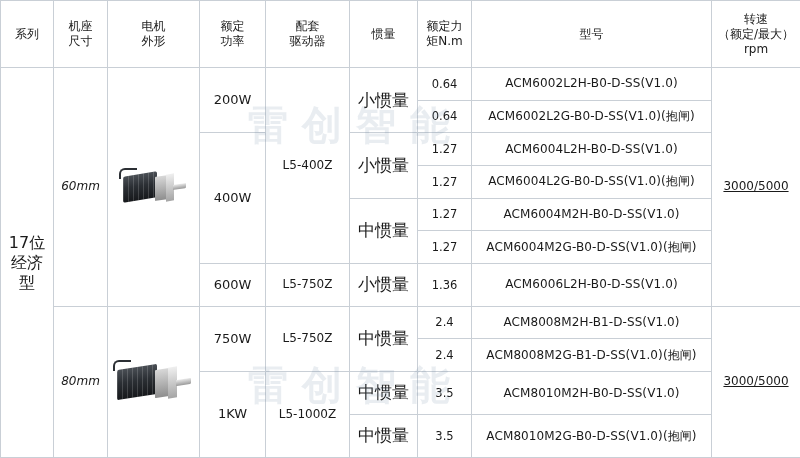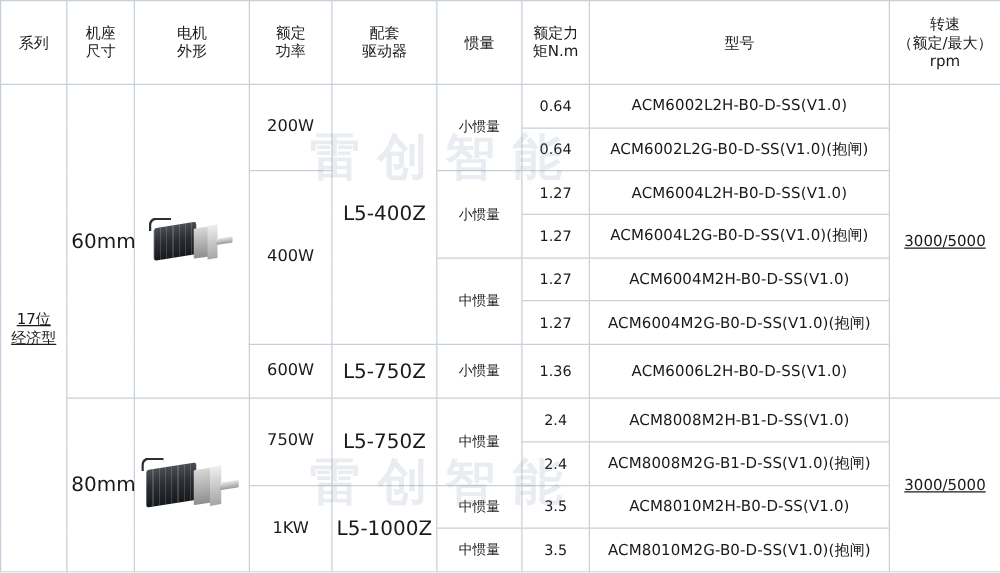--- a/index.html
+++ b/index.html
@@ -37,34 +37,34 @@
   thead th {
     background: #eef1f5;
     font-weight: normal;
     font-size: 12px;
     color: #1a1a1a;
     height: 62px;
   }
   .hdr-line { display: block; }
   td.series {
     background: #eef1f5;
-    font-size: 12px;
-    text-decoration: underline;
+    font-size: 16px;
   }
   td.size {
-    font-size: 16px;
+    font-size: 12px;
+    font-style: italic;
   }
   td.power {
     font-size: 13px;
   }
   td.driver {
-    font-size: 16px;
+    font-size: 12px;
   }
   td.inertia {
-    font-size: 11px;
+    font-size: 17px;
   }
   td.torque {
     font-size: 11.5px;
   }
   td.model {
     font-size: 12px;
     letter-spacing: 0.1px;
   }
   td.speed {
     font-size: 12px;

